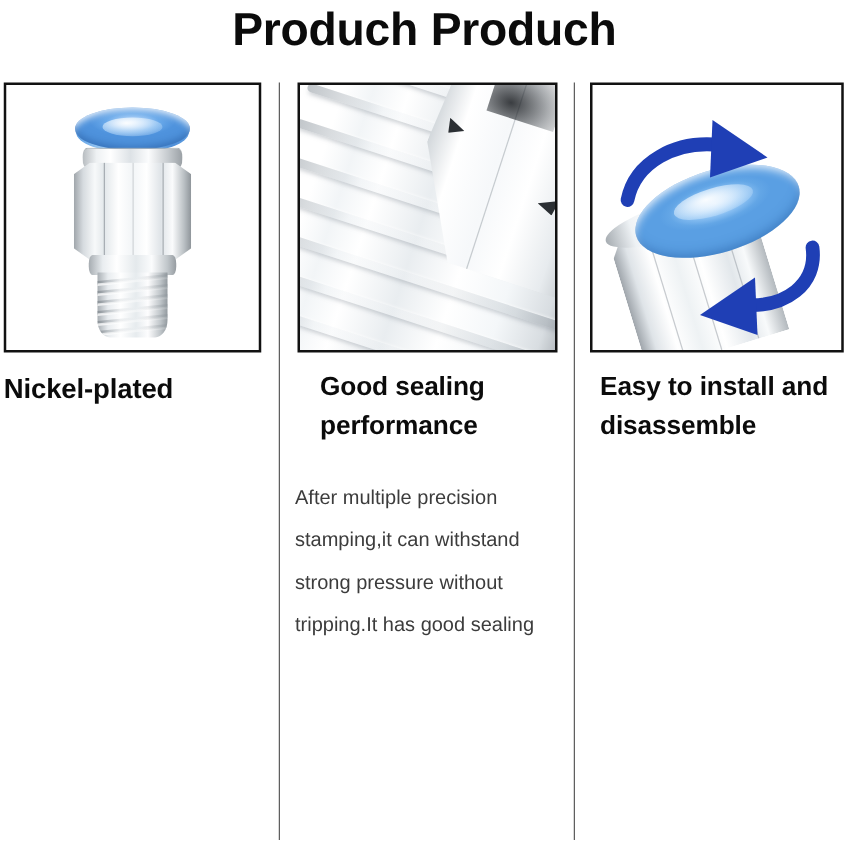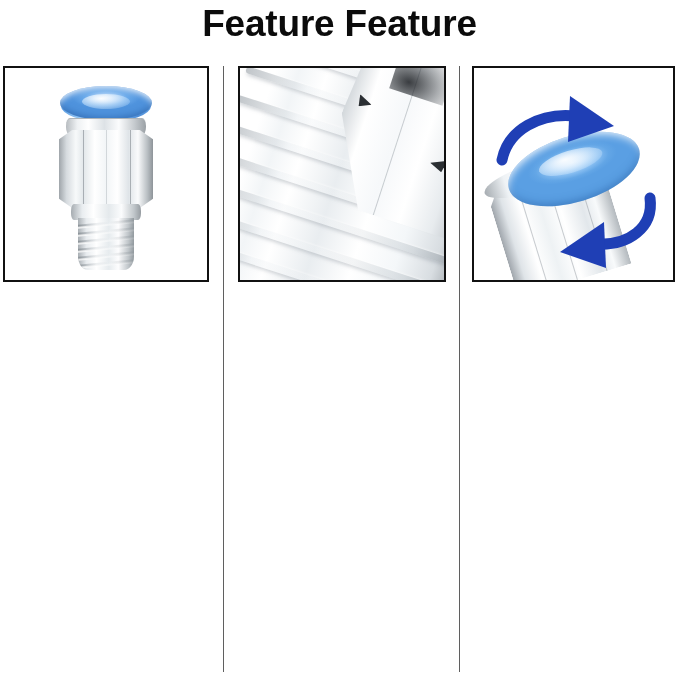--- a/index.html
+++ b/index.html
@@ -355,21 +355,21 @@
     color: #3c3c3c;
     font-weight: 400;
   }
   .col-1 .body-text { margin-top: 45px; }
   .col-2 .body-text { margin-top: 26px; margin-left: -2px; }
   .col-3 .body-text { margin-top: 66px; margin-left: 8px; }
 </style>
 </head>
 <body>
 
-<div class="page-title">Feature Feature</div>
+<div class="page-title">Produch Produch</div>
 
 <div class="divider d1"></div>
 <div class="divider d2"></div>
 
 <div class="col col-1">
 
   <div class="photo-frame">
     <div class="fitting1">
       <div class="f1-cap-side"></div>
       <div class="f1-cap"></div>
@@ -384,20 +384,21 @@
         <div class="ring"></div>
         <div class="ring"></div>
         <div class="ring"></div>
         <div class="ring"></div>
         <div class="ring"></div>
         <div class="ring"></div>
       </div>
     </div>
   </div>
 
+  <div class="heading">Nickel-plated</div>
 
 </div>
 
 <div class="col col-2">
 
   <div class="photo-frame">
     <div class="macro">
       <div class="macro-barrel">
         <div class="thr" style="top:44px"></div>
         <div class="thr" style="top:74px"></div>
@@ -408,21 +409,23 @@
         <div class="thr" style="top:224px"></div>
         <div class="thr" style="top:254px"></div>
       </div>
       <div class="macro-hex"></div>
       <div class="macro-dark"></div>
       <div class="macro-notch n1"></div>
       <div class="macro-notch n2"></div>
     </div>
   </div>
 
-
+  <div class="heading">Good sealing performance</div>
+
+  <div class="body-text">After multiple precision stamping,it can withstand strong pressure without tripping.It has good sealing</div>
 </div>
 
 <div class="col col-3">
 
   <div class="photo-frame">
     <div class="rotfit">
       <div class="r3-body">
         <div class="edge a"></div>
         <div class="edge b"></div>
         <div class="edge c"></div>
@@ -434,14 +437,15 @@
 
         <path d="M 24 78 C 30 48, 62 30, 98 34" fill="none" stroke="#1f3fb5" stroke-width="11" stroke-linecap="round"></path>
         <polygon points="92,14 136,44 90,60" fill="#1f3fb5"></polygon>
 
         <path d="M 172 116 C 176 146, 150 164, 118 162" fill="none" stroke="#1f3fb5" stroke-width="11" stroke-linecap="round"></path>
         <polygon points="126,140 82,170 128,186" fill="#1f3fb5"></polygon>
       </svg>
     </div>
   </div>
 
+  <div class="heading">Easy to install and disassemble</div>
 
 </div>
 
 </body></html>

